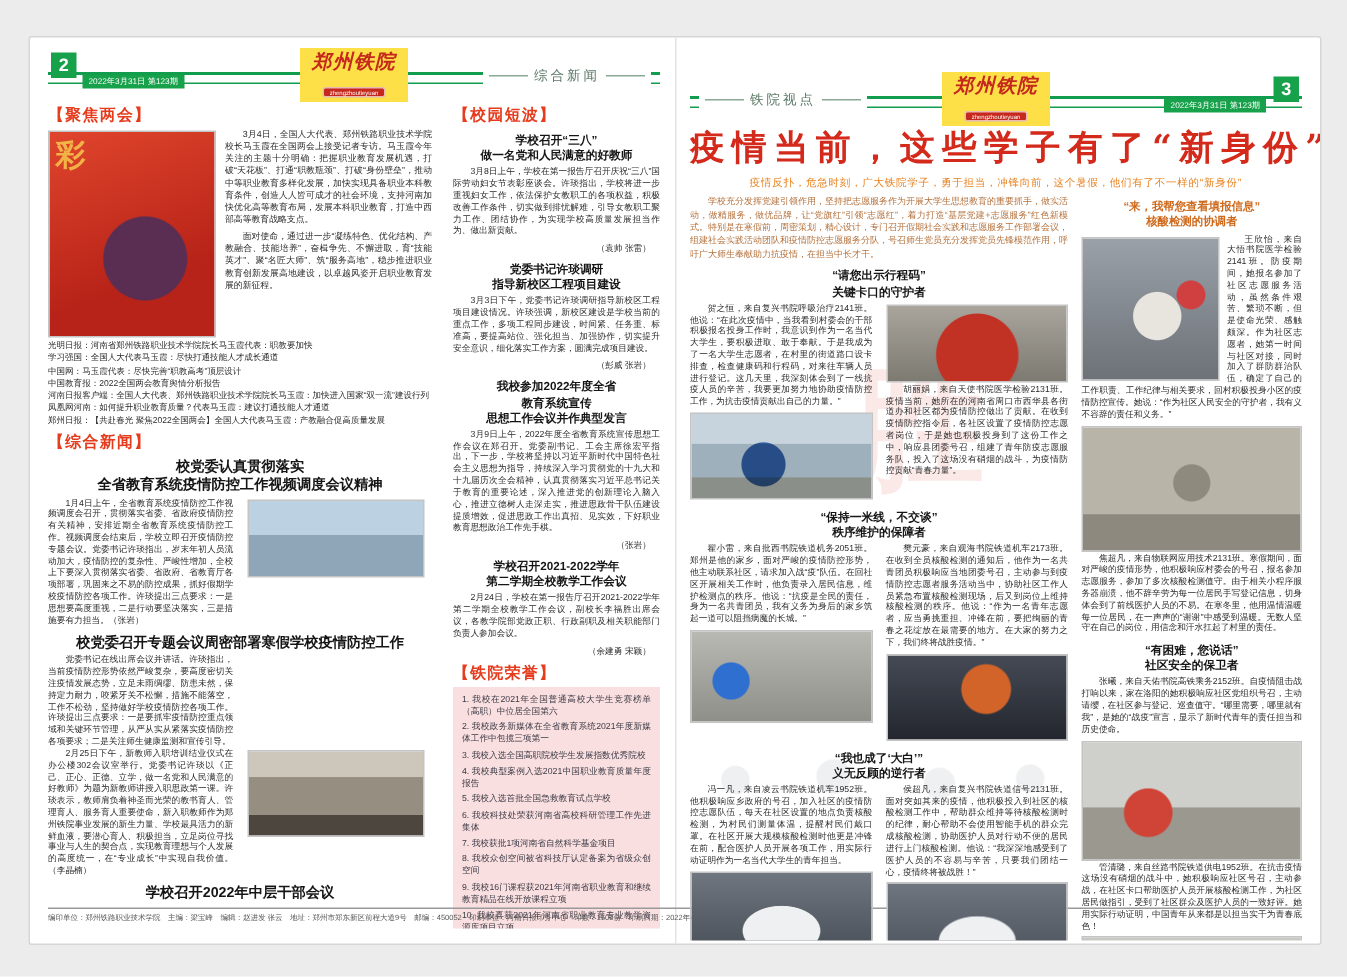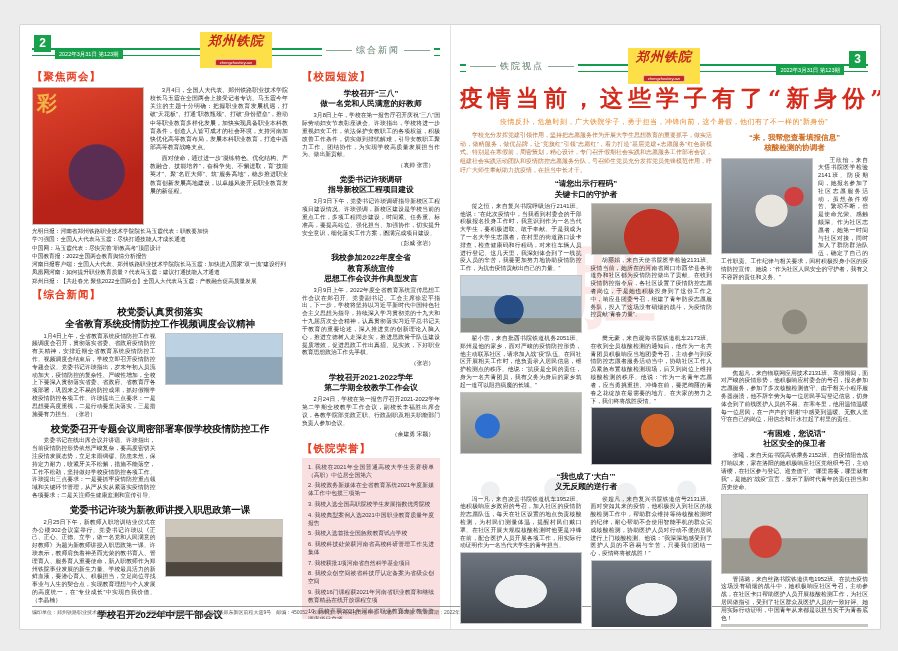--- a/index.html
+++ b/index.html
@@ -138,21 +138,20 @@
         </article>
 
         <article>
           <h3 class="atitle">校党委召开专题会议周密部署寒假学校疫情防控工作</h3>
           <div class="cols2">
               <p class="nt">党委书记在线出席会议并讲话。许琰指出，当前疫情防控形势依然严峻复杂，要高度密切关注疫情发展态势，立足未雨绸缪、防患未然，保持定力耐力，咬紧牙关不松懈，措施不能落空，工作不松劲，坚持做好学校疫情防控各项工作。许琰提出三点要求：一是要抓牢疫情防控重点领域和关键环节管理，从严从实从紧落实疫情防控各项要求；二是关注师生健康监测和宣传引导。</p>
             </div>
         </article>
 
         <article>
-          <h3 class="atitle">党委书记许琰为新教师讲授入职思政第一课</h3>
           <div class="cols2">
             <p class="nt">2月25日下午，新教师入职培训结业仪式在办公楼302会议室举行。党委书记许琰以《正己、正心、正德、立学，做一名党和人民满意的好教师》为题为新教师讲授入职思政第一课。许琰表示，教师肩负着神圣而光荣的教书育人、管理育人、服务育人重要使命，新入职教师作为郑州铁院事业发展的新生力量、学校最具活力的新鲜血液，要潜心育人、积极担当，立足岗位寻找事业与人生的契合点，实现教育理想与个人发展的高度统一，在“专业成长”中实现自我价值。（李晶楠）</p>
             <div class="ph ph-lecture"></div>
           </div>
         </article>
 
         <article>
           <h3 class="atitle">学校召开2022年中层干部会议</h3>
 
         </article>
@@ -240,20 +239,22 @@
           <div class="c">
             <p class="nt">贺之恒，来自复兴书院呼吸治疗2141班。他说：“在此次疫情中，当我看到村委会的干部积极报名投身工作时，我意识到作为一名当代大学生，要积极进取、敢于奉献。于是我成为了一名大学生志愿者，在村里的街道路口设卡排查，检查健康码和行程码，对来往车辆人员进行登记。这几天里，我深刻体会到了一线抗疫人员的辛苦，我要更加努力地协助疫情防控工作，为抗击疫情贡献出自己的力量。”</p>
             <div class="ph ph-tent"></div>
           </div>
           <div class="c">
             <div class="ph ph-redtable"></div>
             <p class="nt">胡丽娟，来自天使书院医学检验2131班。疫情当前，她所在的河南省周口市西华县各街道办和社区都为疫情防控做出了贡献。在收到疫情防控指令后，各社区设置了疫情防控志愿者岗位，于是她也积极投身到了这份工作之中，响应县团委号召，组建了青年防疫志愿服务队，投入了这场没有硝烟的战斗，为疫情防控贡献“青春力量”。</p>
           </div>
         </div>
 
+        <h4 class="stitle">“保持一米线，不交谈”
+秩序维护的保障者</h4>
         <div class="twocol">
           <div class="c">
             <p class="nt">翟小雷，来自批西书院铁道机务2051班。郑州是他的家乡，面对严峻的疫情防控形势，他主动联系社区，请求加入战“疫”队伍。在回社区开展相关工作时，他负责录入居民信息，维护检测点的秩序。他说：“抗疫是全民的责任，身为一名共青团员，我有义务为身后的家乡筑起一道可以阻挡病魔的长城。”</p>
             <div class="ph ph-street"></div>
           </div>
           <div class="c">
             <p class="nt">樊元豪，来自观海书院铁道机车2173班。在收到全员核酸检测的通知后，他作为一名共青团员积极响应当地团委号召，主动参与到疫情防控志愿者服务活动当中，协助社区工作人员紧急布置核酸检测现场，后又到岗位上维持核酸检测的秩序。他说：“作为一名青年志愿者，应当勇挑重担、冲锋在前，要把绚丽的青春之花绽放在最需要的地方。在大家的努力之下，我们终将战胜疫情。”</p>
             <div class="ph ph-night"></div>
           </div>
         </div>

